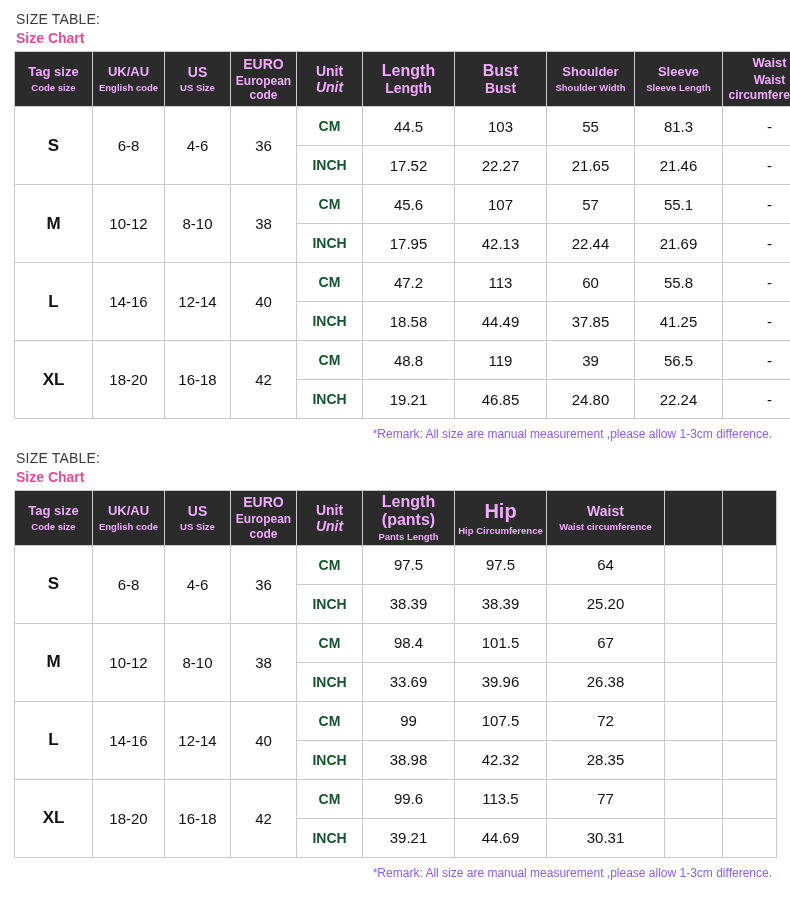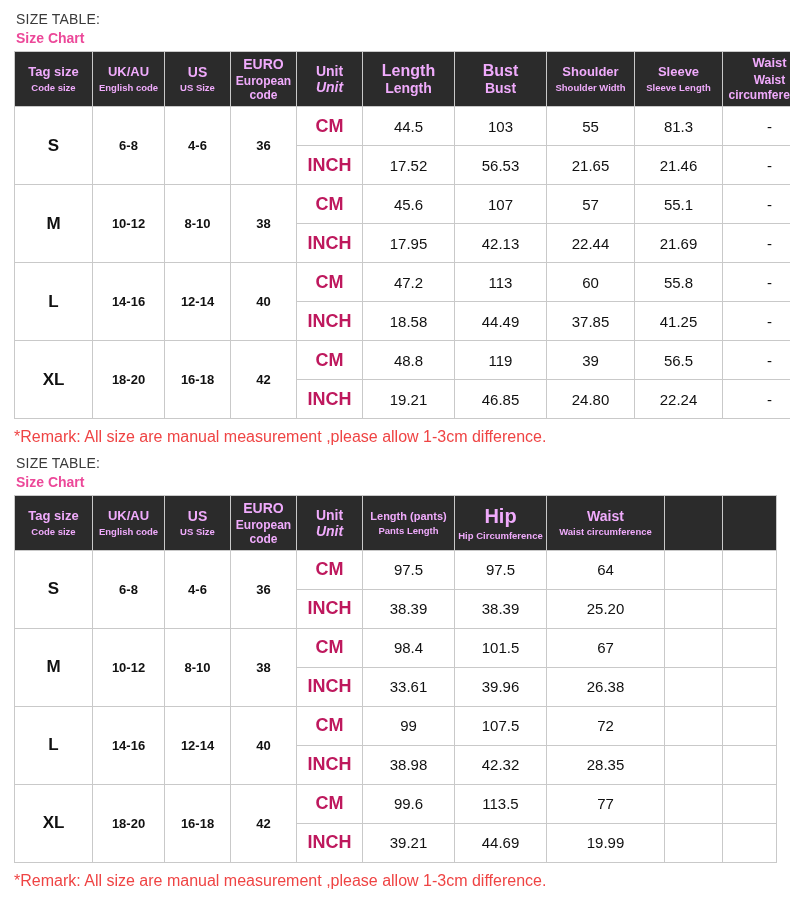--- a/index.html
+++ b/index.html
@@ -78,48 +78,48 @@
   }
   .h-italic {
     font-style: italic;
   }
   td.tag {
     font-size: 17px;
     font-weight: bold;
     color: #111;
   }
   td.codeval {
-    font-size: 13px;
-    font-weight: bold;
+    font-size: 15px;
+    font-weight: normal;
     color: #111;
   }
   td.unit {
-    font-size: 18px;
-    font-weight: bold;
-    color: #be185d;
+    font-size: 14px;
+    font-weight: bold;
+    color: #14532d;
     margin-left: 30px;
   }
   td.val {
     font-size: 15px;
     color: #111;
   }
   td.dash {
     font-size: 15px;
     color: #111;
   }
   td.blank {
     background: #ffffff;
   }
   tbody tr {
     height: 39px;
   }
   .remark {
-    text-align: left;
-    font-size: 16px;
-    color: #ef4444;
+    text-align: right;
+    font-size: 12px;
+    color: #8b5cf6;
     padding: 8px 4px 2px 0;
     line-height: 1.3;
   }
 </style>
 </head>
 <body>
 
 <div class="page">
 
   <div class="block">
@@ -193,21 +193,21 @@
           <td class="unit">CM</td>
           <td class="val">44.5</td>
           <td class="val">103</td>
           <td class="val">55</td>
           <td class="val">81.3</td>
           <td class="dash">-</td>
         </tr>
         <tr>
           <td class="unit">INCH</td>
           <td class="val">17.52</td>
-          <td class="val">56.53</td>
+          <td class="val">22.27</td>
           <td class="val">21.65</td>
           <td class="val">21.46</td>
           <td class="dash">-</td>
         </tr>
 
         <tr>
           <td class="tag" rowspan="2">M</td>
           <td class="codeval" rowspan="2">10-12</td>
           <td class="codeval" rowspan="2">8-10</td>
           <td class="codeval" rowspan="2">38</td>
@@ -307,21 +307,21 @@
           </th>
           <th>
             <span class="h-main">EURO</span>
             <span class="h-sub tiny">European code</span>
           </th>
           <th>
             <span class="h-main">Unit</span>
             <span class="h-main h-italic">Unit</span>
           </th>
           <th>
-            <span class="h-main" style="font-size:11px">Length (pants)</span>
+            <span class="h-main" style="font-size:16px">Length (pants)</span>
             <span class="h-sub">Pants Length</span>
           </th>
           <th>
             <span class="h-main" style="font-size:20px">Hip</span>
             <span class="h-sub">Hip Circumference</span>
           </th>
           <th>
             <span class="h-main">Waist</span>
             <span class="h-sub">Waist circumference</span>
           </th>
@@ -363,21 +363,21 @@
           <td class="codeval" rowspan="2">38</td>
           <td class="unit">CM</td>
           <td class="val">98.4</td>
           <td class="val">101.5</td>
           <td class="val">67</td>
           <td class="val blank"></td>
           <td class="val blank"></td>
         </tr>
         <tr>
           <td class="unit">INCH</td>
-          <td class="val">33.61</td>
+          <td class="val">33.69</td>
           <td class="val">39.96</td>
           <td class="val">26.38</td>
           <td class="val blank"></td>
           <td class="val blank"></td>
         </tr>
 
         <tr>
           <td class="tag" rowspan="2">L</td>
           <td class="codeval" rowspan="2">14-16</td>
           <td class="codeval" rowspan="2">12-14</td>
@@ -407,21 +407,21 @@
           <td class="val">99.6</td>
           <td class="val">113.5</td>
           <td class="val">77</td>
           <td class="val blank"></td>
           <td class="val blank"></td>
         </tr>
         <tr>
           <td class="unit">INCH</td>
           <td class="val">39.21</td>
           <td class="val">44.69</td>
-          <td class="val">19.99</td>
+          <td class="val">30.31</td>
           <td class="val blank"></td>
           <td class="val blank"></td>
         </tr>
       </tbody>
     </table>
 
     <div class="remark">*Remark: All size are manual measurement ,please allow 1-3cm difference.</div>
   </div>
 
 </div>

